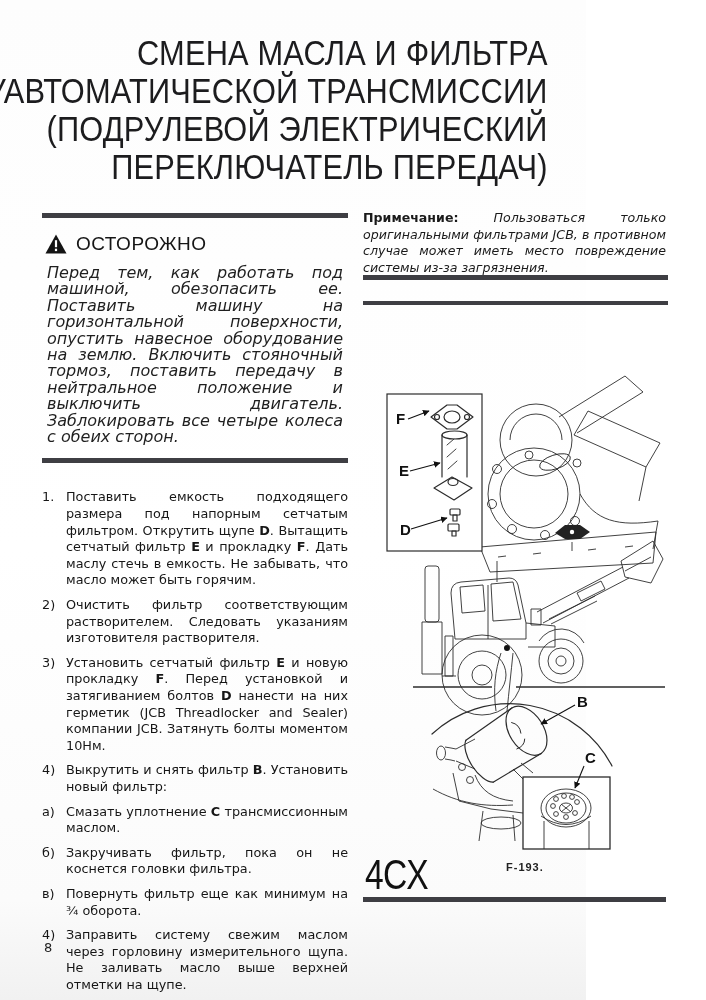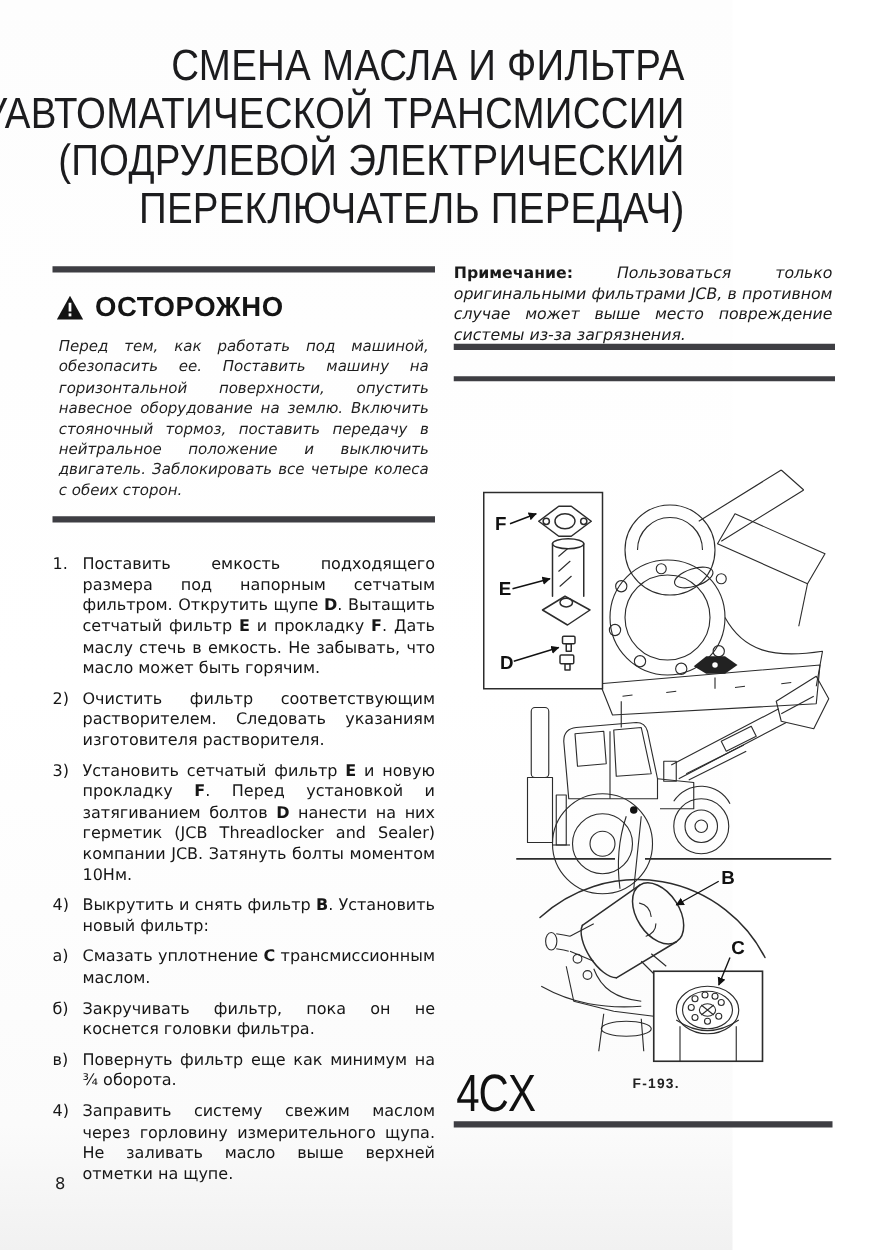--- a/index.html
+++ b/index.html
@@ -22,25 +22,25 @@
   .leftcol{position:absolute;left:42px;top:213px;width:306px;}
   .rightcol-note{position:absolute;left:363px;top:210px;width:303px;}
   .attn-box{position:absolute;left:363px;top:275px;width:303px;}
 
   
   .warn-box{border-top:5px solid var(--rule);border-bottom:5px solid var(--rule);
             padding:13px 1px 13px 1px;}
   .attn-box{border-top:5px solid var(--rule);border-bottom:4px solid var(--rule);
             padding:9px 1px 12px 1px;}
   .warn-head{display:flex;align-items:center;gap:9px;margin:2px 0 4px 2px;}
-  .warn-head .wtxt{font-weight:bold;font-size:22px;letter-spacing:0.5px;color:#151515;}
+  .warn-head .wtxt{font-weight:normal;font-size:19px;letter-spacing:0.5px;color:#151515;}
   .warn-icon{width:22px;height:20px;flex:none;display:block;}
 
   .ital{font-family:"DejaVu Sans",sans-serif;font-style:italic;
-        font-size:12px;line-height:16.4px;color:#1f1f1f;}
+        font-size:16px;line-height:16.4px;color:#1f1f1f;}
   .warn-box .ital p{margin:10px 4px 0 4px;text-align:justify;}
   .attn-box .ital{margin:9px 2px 0 2px;}
 
   
   .note-p{font-family:"DejaVu Sans",sans-serif;font-size:12.6px;line-height:16.6px;
           text-align:justify;margin:0;}
   .note-label{font-weight:bold;font-style:normal;}
   .note-body{font-style:italic;}
 
   
@@ -129,21 +129,21 @@
           <span class="tx"><span>Повернуть фильтр еще как минимум на ¾ оборота.</span></span>
         </div>
         <div class="li">
           <span class="mk">4)</span>
           <span class="tx"><span>Заправить систему свежим маслом через горловину измерительного щупа. Не заливать масло выше верхней отметки на щупе.</span></span>
         </div>
       </div>
   </div>
 
   <p class="note-p rightcol-note">
-    <span class="note-label">Примечание:</span><span class="note-body"> Пользоваться только оригинальными фильтрами JCB, в противном случае может выше место повреждение системы из-за загрязнения.</span>
+    <span class="note-label">Примечание:</span><span class="note-body"> Пользоваться только оригинальными фильтрами JCB, в противном случае может иметь место повреждение системы из-за загрязнения.</span>
   </p>
 
   <div class="attn-box">
   </div>
 
   <div class="figure">
     <svg width="303" height="485" viewBox="0 0 303 485">
       <defs>
         <marker id="ah" markerWidth="7" markerHeight="7" refX="5.5" refY="3" orient="auto">
           <path d="M0 0 L6 3 L0 6 Z" fill="#111"></path>

